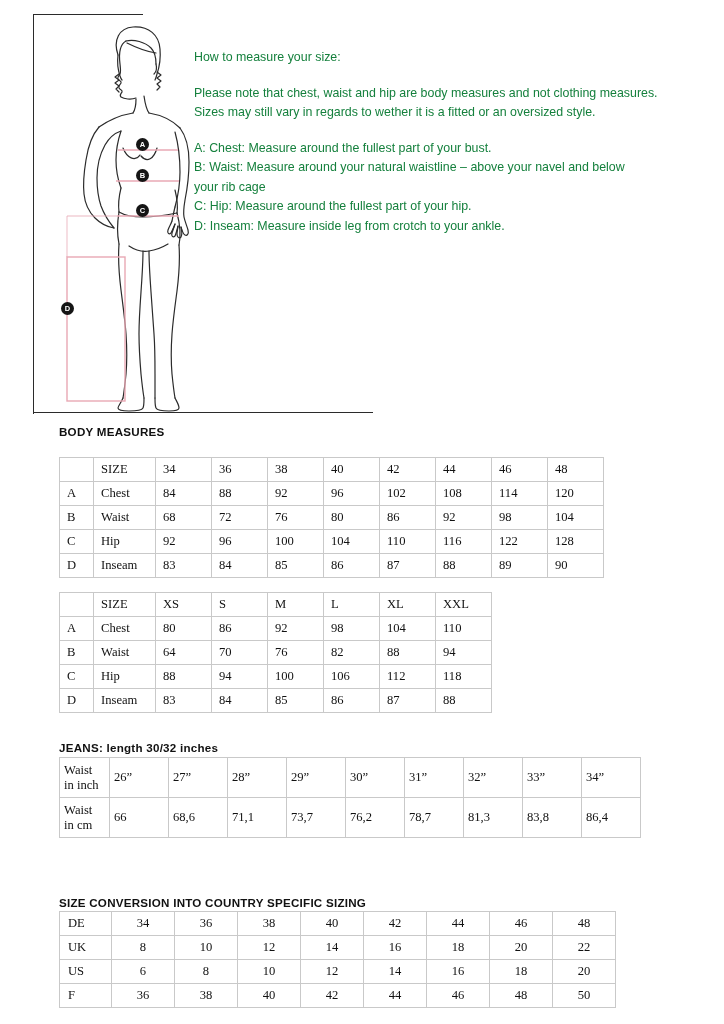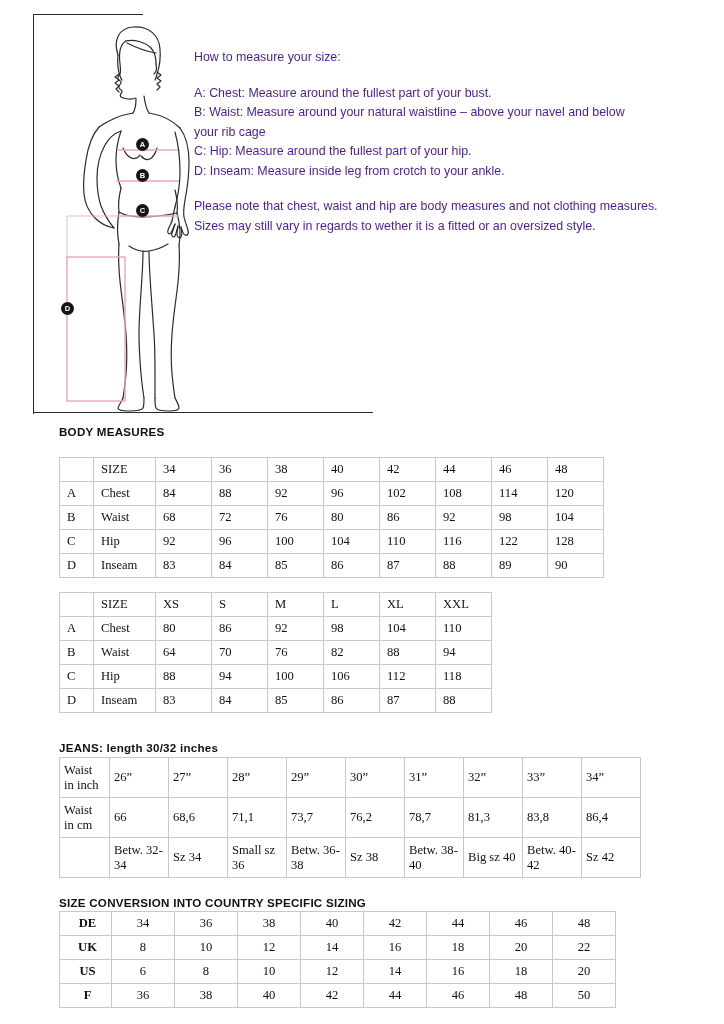--- a/index.html
+++ b/index.html
@@ -67,21 +67,21 @@
   }
 
   
   #intro {
     position: absolute;
     left: 194px;
     top: 48px;
     width: 510px;
     font-size: 12.4px;
     line-height: 19.5px;
-    color: #4c1d95;
+    color: #15803d;
   }
   #intro p { margin: 0 0 16px 0; }
   #intro p:last-child { margin-bottom: 0; }
 
   
   .sec-title {
     position: absolute;
     font-size: 11.6px;
     font-weight: bold;
     letter-spacing: 0.25px;
@@ -139,22 +139,22 @@
   #jeans-table tr.r-note td { line-height: 15px; white-space: normal; }
 
   
   #country-table { left: 59px; }
   #country-table td {
     text-align: center;
     height: 24px;
     padding: 2px 4px;
   }
   #country-table td.c-cc {
-    text-align: center;
-    font-weight: bold;
+    text-align: left;
+    font-weight: normal;
     width: 52px;
     padding-left: 8px;
   }
   #country-table td.c-cval { width: 63px; }
 </style>
 </head>
 <body>
 
 <div id="figure-block">
   <div id="figure-frame"></div>
@@ -254,29 +254,29 @@
   <div class="marker" style="left:103px; top:155px;">B</div>
   <div class="marker" style="left:103px; top:190px;">C</div>
   <div class="marker" style="left:28px; top:288px;">D</div>
 </div>
 
 <div id="intro">
   <p>
     <span>How to measure your size:</span>
   </p>
   <p>
+    <span>Please note that chest, waist and hip are body measures and not clothing measures.</span><br>
+    <span>Sizes may still vary in regards to wether it is a fitted or an oversized style.</span>
+  </p>
+  <p>
     <span>A: Chest: Measure around the fullest part of your bust.</span><br>
     <span>B: Waist: Measure around your natural waistline – above your navel and below</span><br>
     <span>your rib cage</span><br>
     <span>C: Hip: Measure around the fullest part of your hip.</span><br>
     <span>D: Inseam: Measure inside leg from crotch to your ankle.</span>
-  </p>
-  <p>
-    <span>Please note that chest, waist and hip are body measures and not clothing measures.</span><br>
-    <span>Sizes may still vary in regards to wether it is a fitted or an oversized style.</span>
   </p>
 </div>
 
 <div class="sec-title" style="left:59px; top:425px;">BODY MEASURES</div>
 <div class="sec-sub" style="left:59px; top:466px;text-decoration:underline;">all measures are in cm</div>
 
 <table class="grid t-numeric" id="numeric-table" style="top:457px;">
   <tbody id="numeric-body">
       <tr>
         <td class="c-letter"></td>
@@ -417,32 +417,20 @@
         <td class="c-jval">66</td>
         <td class="c-jval">68,6</td>
         <td class="c-jval">71,1</td>
         <td class="c-jval">73,7</td>
         <td class="c-jval">76,2</td>
         <td class="c-jval">78,7</td>
         <td class="c-jval">81,3</td>
         <td class="c-jval">83,8</td>
         <td class="c-jval">86,4</td>
       </tr>
-      <tr class="r-tall r-note">
-        <td class="c-head"></td>
-        <td class="c-jval">Betw. 32-34</td>
-        <td class="c-jval">Sz 34</td>
-        <td class="c-jval">Small sz 36</td>
-        <td class="c-jval">Betw. 36-38</td>
-        <td class="c-jval">Sz 38</td>
-        <td class="c-jval">Betw. 38-40</td>
-        <td class="c-jval">Big sz 40</td>
-        <td class="c-jval">Betw. 40-42</td>
-        <td class="c-jval">Sz 42</td>
-      </tr>
     </tbody>
 </table>
 
 <div class="sec-title" style="left:59px; top:896px;">SIZE CONVERSION INTO COUNTRY SPECIFIC SIZING</div>
 
 <table class="grid" id="country-table" style="top:911px;">
   <tbody id="country-body">
       <tr>
         <td class="c-cc">DE</td>
         <td class="c-cval">34</td>

